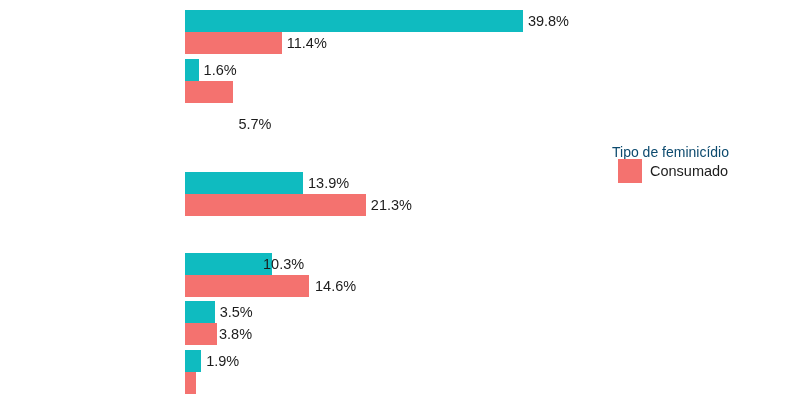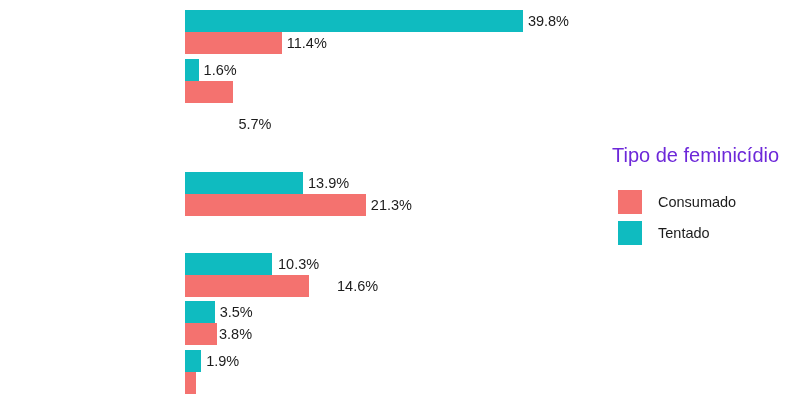--- a/index.html
+++ b/index.html
@@ -65,42 +65,42 @@
   }
 
   
   .legend {
     position: absolute;
     left: 604px;
     top: 145px;
     width: 194px;
   }
   .legend-title {
-    font-size: 20px;
-    color: #6d28d9;
+    font-size: 14px;
+    color: #0c4a6e;
     white-space: nowrap;
-    margin: 0 0 25px 8px;
+    margin: 0 0 0 8px;
     line-height: 1;
   }
   .legend-item {
     display: flex;
     align-items: center;
     margin: 0 0 7px 14px;
     height: 24px;
   }
   .legend-swatch {
     width: 24px;
     height: 24px;
     flex: 0 0 24px;
     display: block;
   }
   .legend-label {
     font-size: 14.5px;
     color: #1c1c1c;
-    margin-left: 16px;
+    margin-left: 8px;
     white-space: nowrap;
     line-height: 1;
   }
 </style>
 </head>
 <body>
 
 <div id="chart-root">
 
   <div class="plot-area">
@@ -130,25 +130,25 @@
           <span class="bar-value" style="left: 118.011px;">13.9%</span>
         </div>
         <div class="bar-row" style="top: 22px;">
           <div class="bar" style="width: 180.837px; background: rgb(244, 114, 111);"></div>
           <span class="bar-value" style="left: 180.837px;">21.3%</span>
         </div>
       </div>
       <div class="cat-group" style="top: 252.5px; height: 44px;">
         <div class="bar-row" style="top: 0px;">
           <div class="bar" style="width: 87.447px; background: rgb(15, 187, 192);"></div>
-          <span class="bar-value" style="left: 88px;">10.3%</span>
+          <span class="bar-value" style="left: 73px;">10.3%</span>
         </div>
         <div class="bar-row" style="top: 22px;">
           <div class="bar" style="width: 123.954px; background: rgb(244, 114, 111);"></div>
-          <span class="bar-value" style="left: 139px; padding-left: 13px;">14.6%</span>
+          <span class="bar-value" style="left: 117px; padding-left: 13px;">14.6%</span>
         </div>
       </div>
       <div class="cat-group" style="top: 301px; height: 44px; padding-left: 30px;">
         <div class="bar-row" style="top: 0px;">
           <div class="bar" style="width: 29.715px; background: rgb(15, 187, 192);"></div>
           <span class="bar-value" style="left: 29.715px;">3.5%</span>
         </div>
         <div class="bar-row" style="top: 22px;">
           <div class="bar" style="width: 32.262px; background: rgb(244, 114, 111);"></div>
           <span class="bar-value" style="left: 29px;">3.8%</span>
@@ -167,19 +167,15 @@
     </div>
 
   <div class="legend">
     <div class="legend-title">Tipo de feminicídio</div>
 
     <div class="legend-item">
       <span class="legend-swatch" style="background: rgb(244, 114, 111);"></span>
       <span class="legend-label">Consumado</span>
     </div>
 
-    <div class="legend-item">
-      <span class="legend-swatch" style="background: rgb(15, 187, 192);"></span>
-      <span class="legend-label">Tentado</span>
-    </div>
   </div>
 
 </div>
 
 </body></html>

